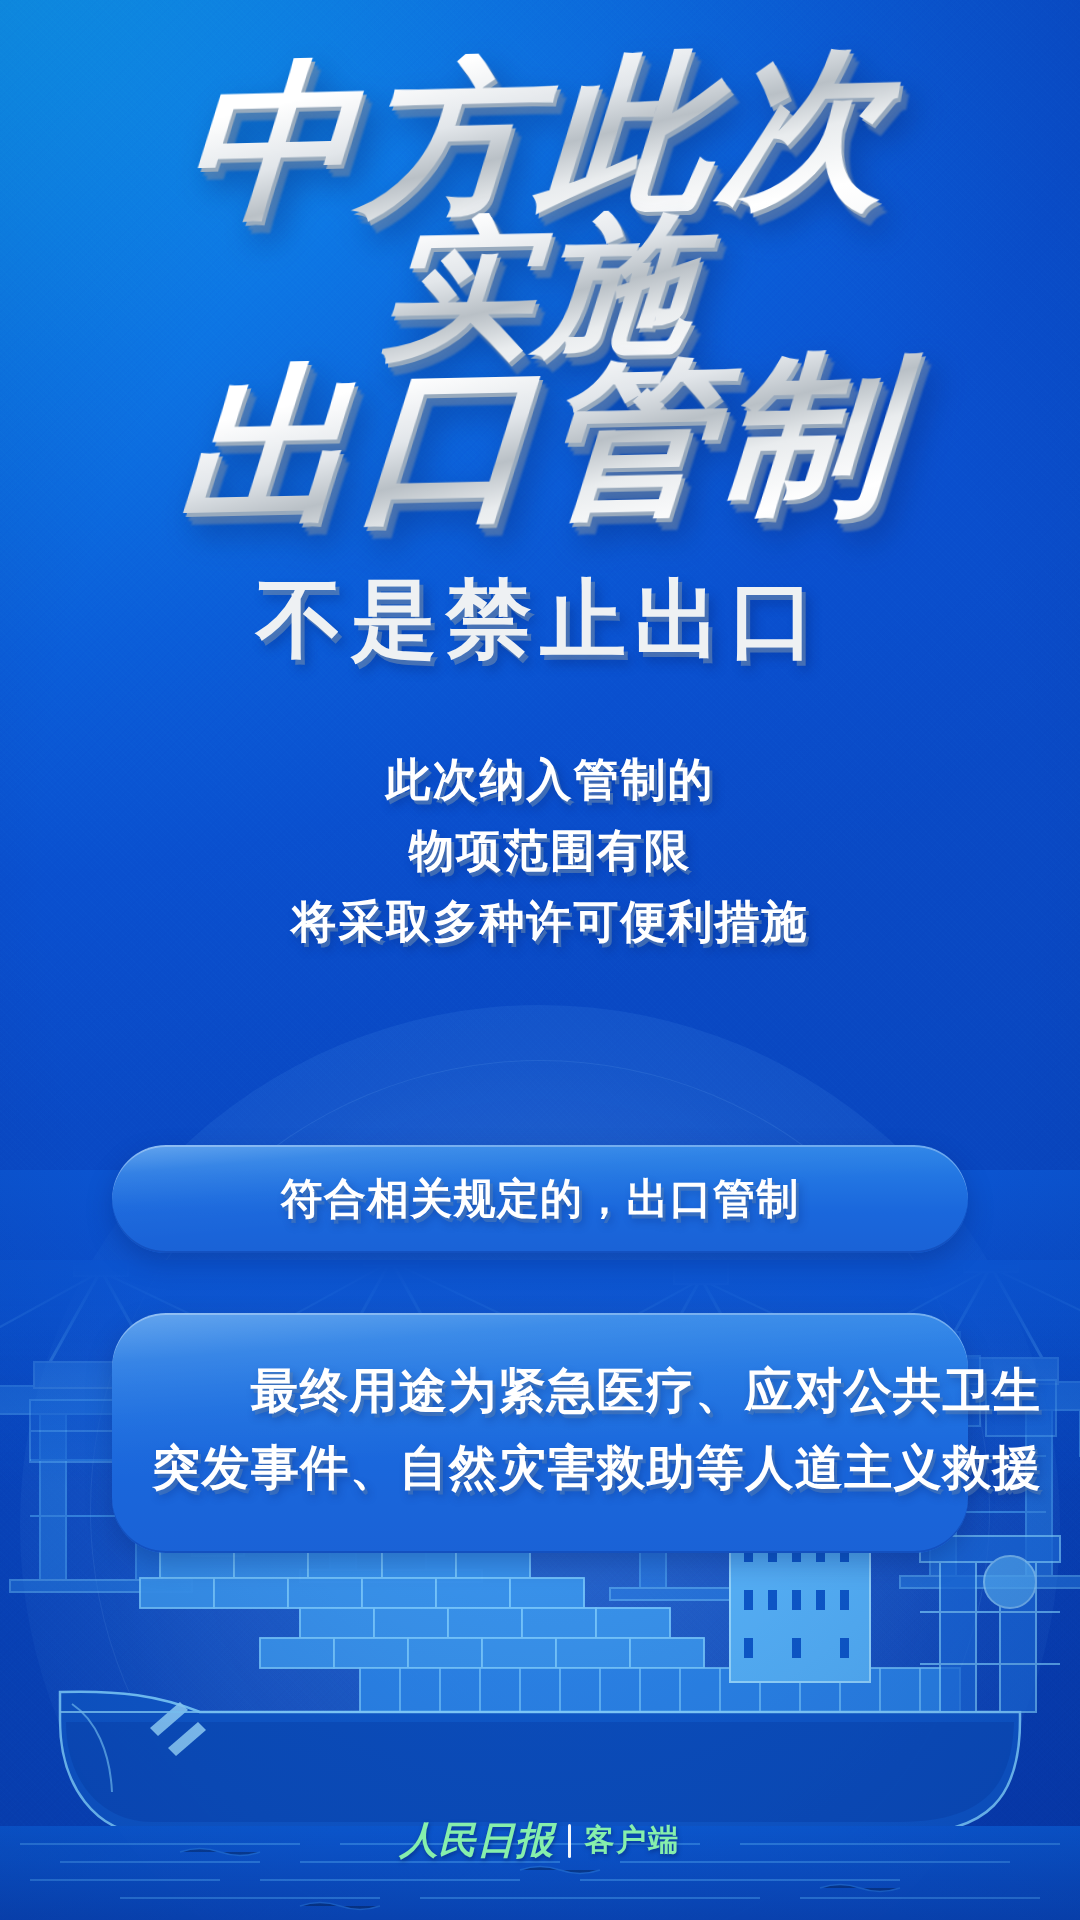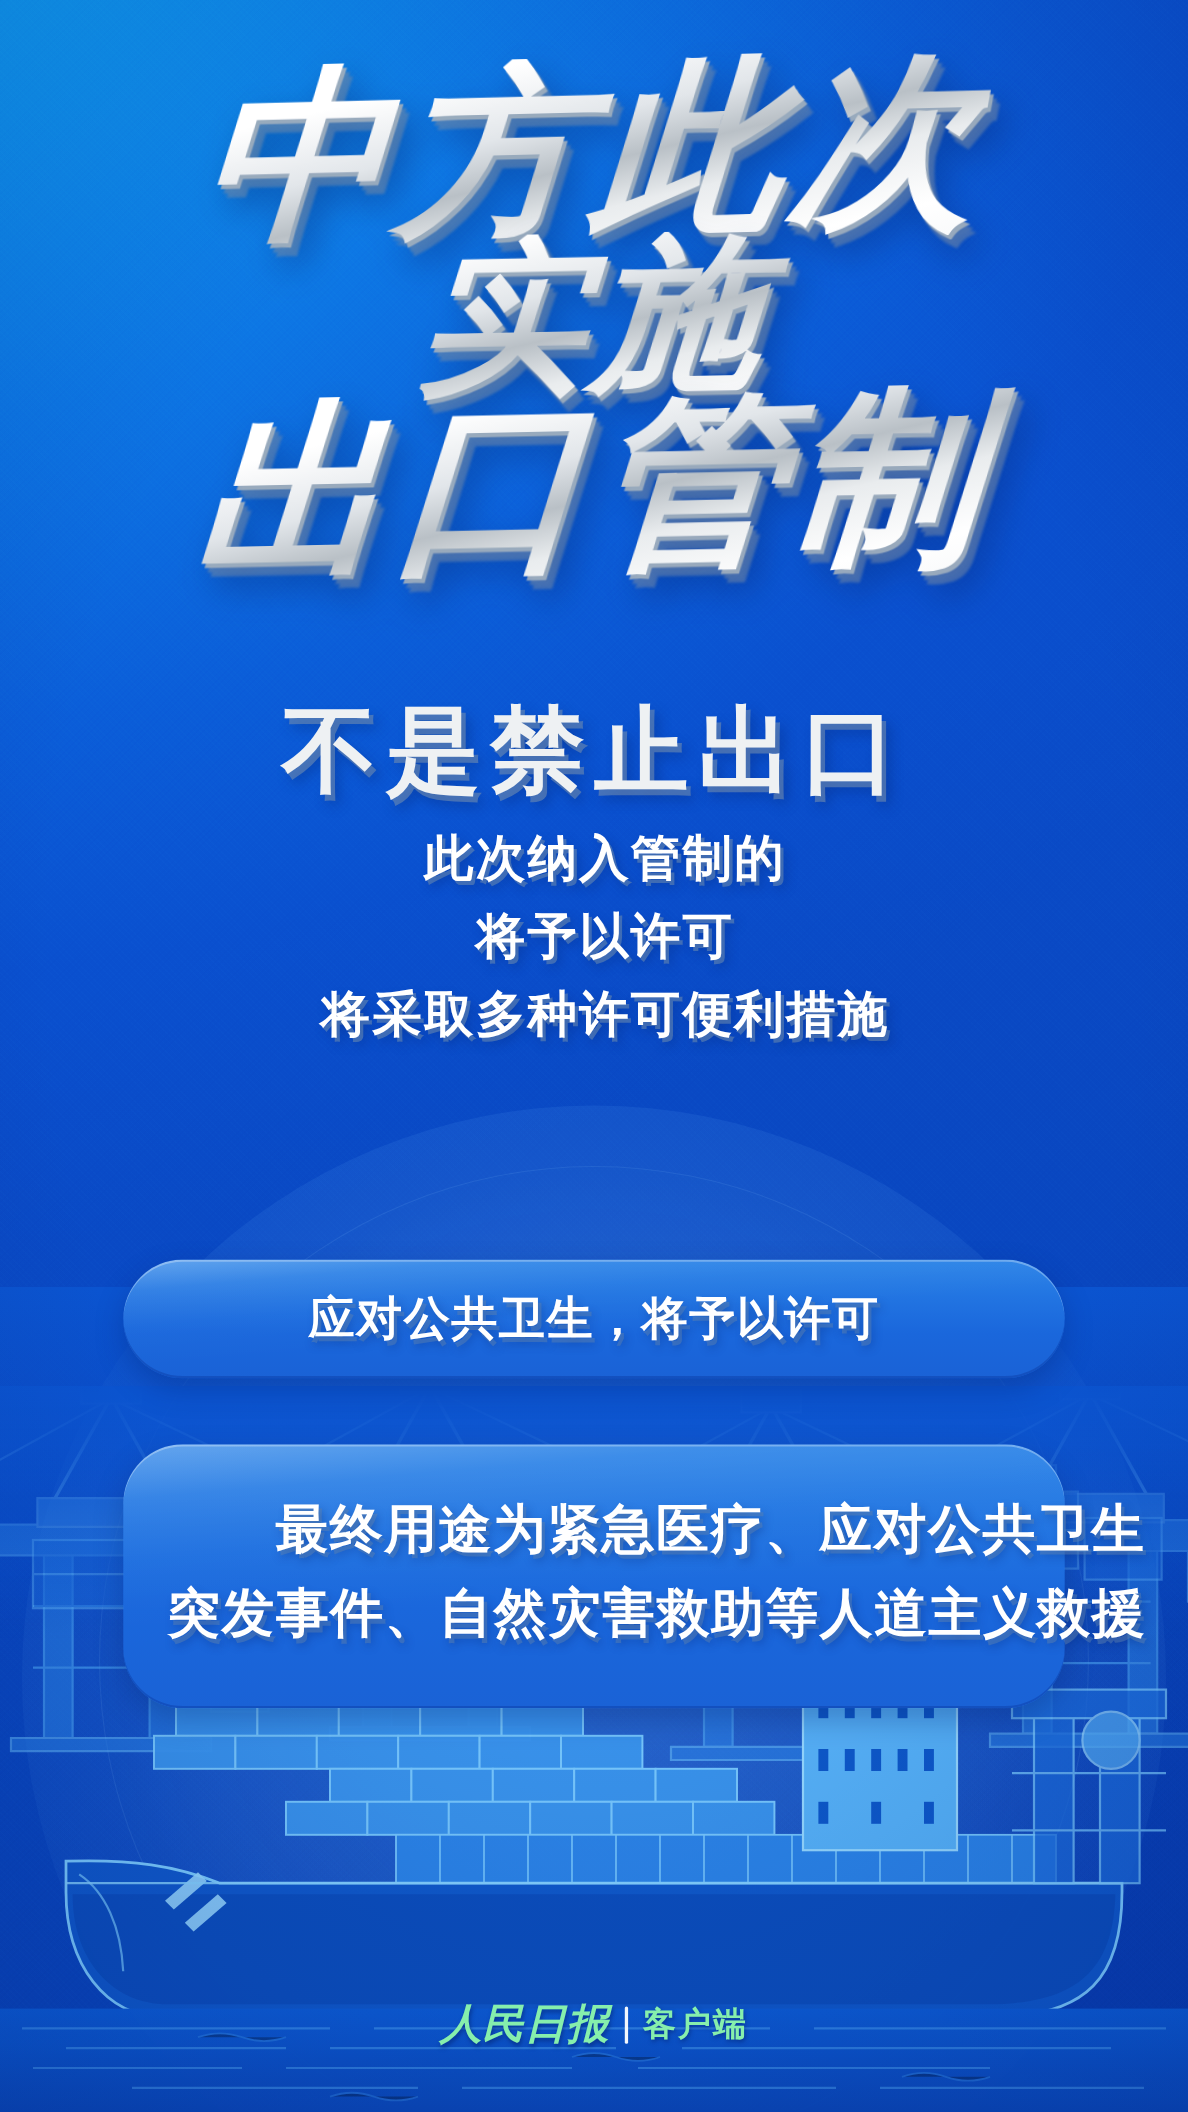--- a/index.html
+++ b/index.html
@@ -97,21 +97,21 @@
       drop-shadow(3px 4px 0px rgba(160,175,190,.92))
       drop-shadow(6px 8px 1px rgba(120,140,165,.55))
       drop-shadow(10px 14px 16px rgba(4,40,120,.45));
   }
   .cal-1{font-size:170px;transform:skewX(-5deg) rotate(-1.4deg);}
   .cal-2{font-size:152px;transform:skewX(-5deg) rotate(-1.1deg);margin-top:-10px;}
   .cal-3{font-size:172px;transform:skewX(-5deg) rotate(-1.2deg);margin-top:-8px;}
 
   
   .subhead{
-    position:absolute;left:0;right:0;top:640px;
+    position:absolute;left:0;right:0;top:576px;
     text-align:center;
     font-size:86px;
     font-weight:bold;
     letter-spacing:.10em;
     color:#eef1f3;
     line-height:1;
     text-shadow:
       4px 5px 0 rgba(120,145,175,.55),
       7px 9px 12px rgba(4,38,118,.42);
   }
@@ -380,28 +380,28 @@
   <div class="title-block">
     <span class="cal-line cal-1">中方此次</span>
     <span class="cal-line cal-2">实施</span>
     <span class="cal-line cal-3">出口管制</span>
   </div>
 
   <div class="subhead">不是禁止出口</div>
 
   <div class="lead">
     <span>此次纳入管制的</span>
-    <span>将予以许可</span>
+    <span>物项范围有限</span>
     <span>将采取多种许可便利措施</span>
   </div>
 
   <div class="cards">
 
     <div class="card card-1">
-      <span>应对公共卫生，将予以许可</span>
+      <span>符合相关规定的，出口管制</span>
     </div>
 
     <div class="card card-2">
       <span class="c2line indent">最终用途为紧急医疗、应对公共卫生</span>
       <span class="c2line">突发事件、自然灾害救助等人道主义救援</span>
     </div>
 
   </div>
 
   <div class="brand">

